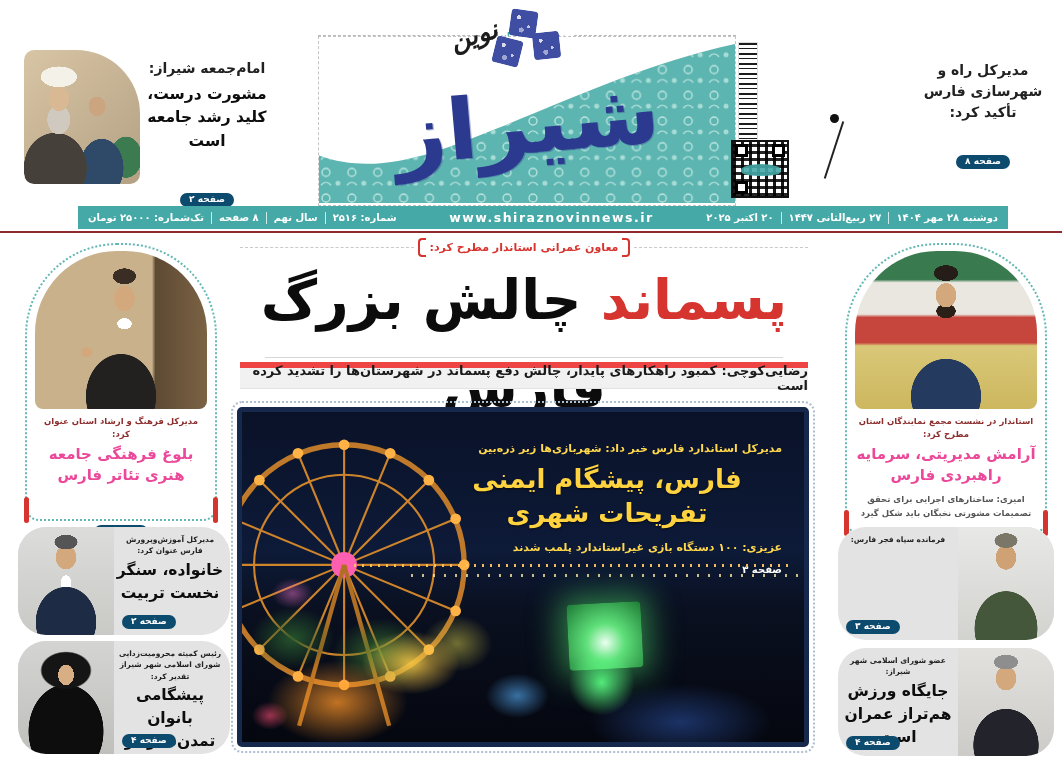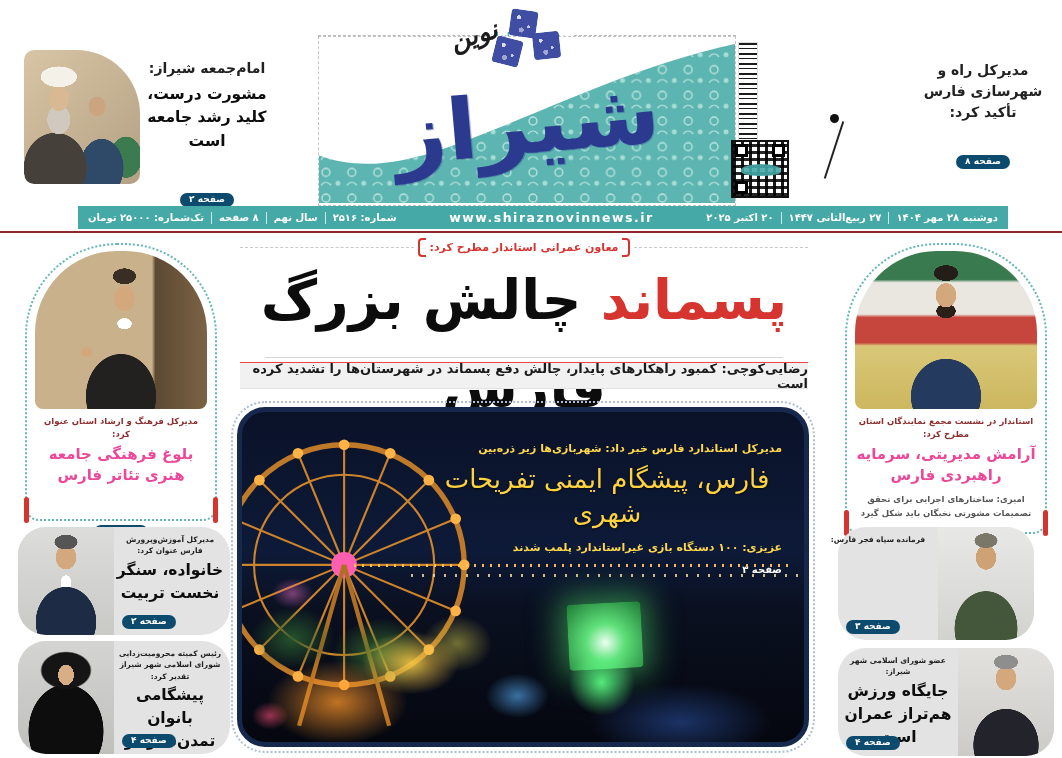--- a/index.html
+++ b/index.html
@@ -118,30 +118,30 @@
   .lead-kicker::before, .lead-kicker::after {
     content:""; position:absolute; top:-2px; bottom:-2px; width:6px; border:2px solid #d6342f;
   }
   .lead-kicker::before { right:-2px; border-left:none; border-radius:0 4px 4px 0; }
   .lead-kicker::after  { left:-2px;  border-right:none; border-radius:4px 0 0 4px; }
   .lead-title { left:240px; top:256px; width:568px; text-align:center; font-size:55px; font-weight:bold; line-height:1.6; letter-spacing:-2px; color:#0c0c0c; }
   .lead-title .hl { color:#d6342f; }
   .lead-divider { left:265px; top:357px; width:518px; height:1px; background:#d6d6d6; }
   .lead-sub {
     left:240px; top:362px; width:568px; height:27px; background:#f1f1f1;
-    border-top:1px solid #ef4444; border-bottom:1px solid #e2e2e2;
+    border-top:6px solid #ef4444; border-bottom:1px solid #e2e2e2;
     display:flex; align-items:center; justify-content:center;
     font-size:13px; font-weight:bold; color:#1a1a1a;
   }
   .lead-badge { left:240px; top:392px; width:568px; text-align:center; }
 
   
   .photo-frame {
     left:237px; top:407px; width:572px; height:340px;
-    border:5px solid #16294d; border-radius:28px; overflow:hidden;
+    border:5px solid #16294d; border-radius:5px; overflow:hidden;
     outline:2px dotted #aebfd2; outline-offset:4px;
     background:linear-gradient(180deg,#0a1228 0%,#0d1a38 42%,#0a1020 60%,#05070f 100%);
   }
   .photo-frame .glow {
     position:absolute; inset:0;
     background:
       radial-gradient(70px 45px at 30% 76%, rgba(255,205,70,.85), transparent 70%),
       radial-gradient(100px 60px at 17% 88%, rgba(255,150,40,.75), transparent 70%),
       radial-gradient(55px 55px at 64% 82%, rgba(90,255,130,.9), transparent 60%),
       radial-gradient(130px 55px at 78% 94%, rgba(45,85,170,.55), transparent 70%),
@@ -164,21 +164,21 @@
   .photo-frame .citylights2 { left:30%; right:1%; top:49%; background:repeating-linear-gradient(90deg, rgba(255,230,160,.8) 0 2px, transparent 2px 11px); }
   .photo-frame .greenscreen {
     position:absolute; left:58%; top:58%; width:74px; height:66px; border-radius:4px;
     background:radial-gradient(circle at 50% 60%, #eafff0 0%, #5fe07a 35%, #1d7a35 100%);
     box-shadow:0 0 30px 8px rgba(80,230,110,.5);
     transform:rotate(-3deg);
   }
   .photo-frame svg.wheel { position:absolute; left:-18px; top:-8px; height:104%; }
   .photo-overlay { position:absolute; left:190px; right:22px; top:30px; text-align:center; }
   .photo-overlay .pk { font-size:11px; font-weight:bold; color:#ffd84d; text-align:right; margin-bottom:8px; }
-  .photo-overlay .pt { font-size:26px; font-weight:normal; color:#ffd23f; line-height:1.3; text-shadow:0 1px 2px rgba(0,0,0,.6); }
+  .photo-overlay .pt { font-size:26px; font-weight:bold; color:#ffd23f; line-height:1.3; text-shadow:0 1px 2px rgba(0,0,0,.6); }
   .photo-overlay .ps { font-size:11px; font-weight:bold; color:#ffd84d; text-align:right; margin-top:10px;margin-left:16px; }
   .photo-overlay .pp { font-size:10px; font-weight:bold; color:#fff; text-align:right; margin-top:10px; }
 
   
   .arch-card {
     background:#fff; border:2px dotted #63b8b4;
     border-radius:92px 92px 14px 14px; text-align:center; padding:6px 8px 10px;
   }
   .arch-card .aphoto { width:100%; height:158px; border-radius:82px 82px 8px 8px; overflow:hidden; margin-bottom:6px; }
   .arch-card h3 { font-size:15px; font-weight:bold; color:#ec4899; line-height:1.45; margin:3px 0 6px; }
@@ -210,21 +210,21 @@
   .blob .bphoto { position:absolute; top:0; width:96px; height:100%; overflow:hidden; }
   .blob .btxt { position:absolute; top:7px; width:112px; text-align:center; }
   .blob h3 { font-size:15.5px; font-weight:bold; color:#0d0d0d; line-height:1.5; margin-top:2px; }
   .blob .kicker-sm { font-size:7.5px; }
   .blob .bbadge { position:absolute; bottom:6px; }
   .card-family { left:18px; top:527px; width:212px; height:108px;padding-left:30px; }
   .card-women  { left:18px; top:641px; width:212px; height:113px; }
   .card-family .bphoto, .card-women .bphoto { left:0; border-radius:28px 0 0 28px; }
   .card-family .btxt, .card-women .btxt { left:96px; }
   .card-family .bbadge, .card-women .bbadge { left:10px; left:auto; right:auto; left:104px; }
-  .card-resistance { left:838px; top:527px; width:196px; height:113px; }
+  .card-resistance { left:838px; top:527px; width:216px; height:113px; }
   .card-sports     { left:838px; top:648px; width:216px; height:108px; }
   .card-resistance .bphoto, .card-sports .bphoto { right:0; border-radius:0 28px 28px 0; }
   .card-resistance .btxt, .card-sports .btxt { right:100px; }
   .card-resistance .bbadge, .card-sports .bbadge { right:auto; left:8px; }
   .ph-family {
     background:
       radial-gradient(19px 12px at 50% 14%, #555 60%, transparent 61%),
       radial-gradient(17px 20px at 50% 28%, #d3a87c 60%, transparent 61%),
       radial-gradient(50px 58px at 50% 88%, #1d2b45 60%, transparent 61%),
       radial-gradient(9px 13px at 50% 52%, #fff 60%, transparent 61%),

